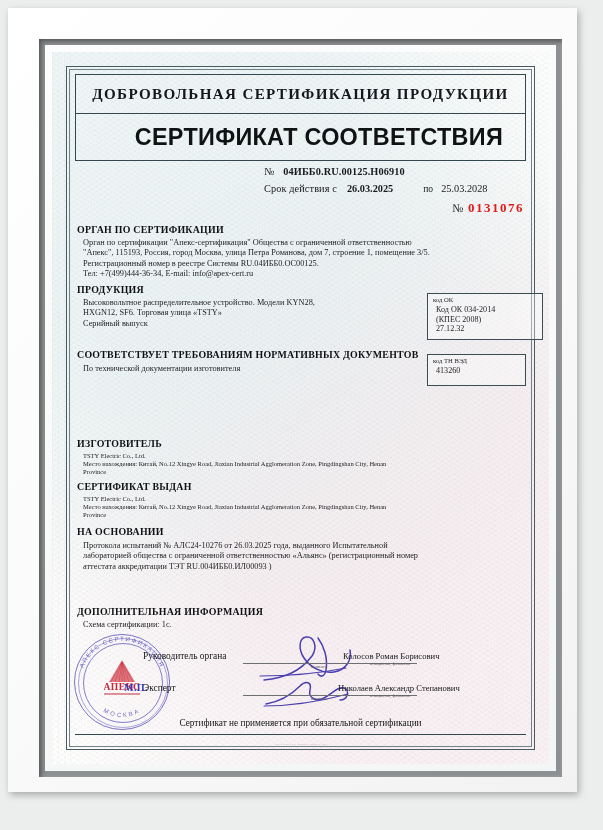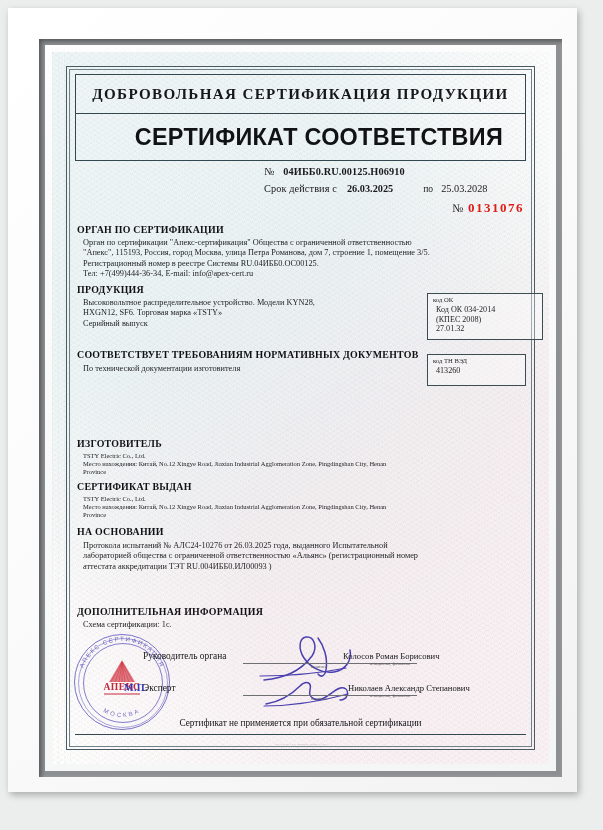--- a/index.html
+++ b/index.html
@@ -207,30 +207,30 @@
       <div class="body-t" style="left:17px;top:172px;width:438px;">
         <div>Орган по сертификации "Апекс-сертификация" Общества с ограниченной ответственностью</div>
         <div>"Апекс", 115193, Россия, город Москва, улица Петра Романова, дом 7, строение 1, помещение 3/5.</div>
         <div>Регистрационный номер в реестре Системы RU.04ИББ0.ОС00125.</div>
         <div>Тел: +7(499)444-36-34, E-mail: info@apex-cert.ru</div>
       </div>
 
       <div class="sec-h" style="left:11px;top:218px;">ПРОДУКЦИЯ</div>
       <div class="body-t" style="left:17px;top:232px;width:330px;">
         <div>Высоковольтное распределительное устройство. Модели KYN28,</div>
-        <div>HXGN12, SF6. Торговая марка «TSTY»</div>
+        <div>HXGN12, SF6. Торговая улица «TSTY»</div>
         <div>Серийный выпуск</div>
       </div>
 
       <div class="codebox" style="left:361px;top:227px;width:116px;height:47px;">
         <span class="cb-cap">код ОК</span>
         <span class="cb-body">
           <span style="display:block">Код ОК 034-2014</span>
           <span style="display:block">(КПЕС 2008)</span>
-          <span style="display:block">27.01.32</span>
+          <span style="display:block">27.12.32</span>
         </span>
       </div>
 
       <div class="sec-h" style="left:11px;top:283px;">СООТВЕТСТВУЕТ ТРЕБОВАНИЯМ НОРМАТИВНЫХ ДОКУМЕНТОВ</div>
       <div class="body-t" style="left:17px;top:298px;width:330px;">
         <div>По технической документации изготовителя</div>
       </div>
 
       <div class="codebox" style="left:361px;top:288px;width:99px;height:32px;">
         <span class="cb-cap">код ТН ВЭД</span>
@@ -319,21 +319,21 @@
 
       <div class="sig-role" style="left:77px;top:585px;">Руководитель органа</div>
       <div class="sig-line" style="left:177px;top:597px;width:174px;"></div>
       <div class="sig-sub" style="left:245px;top:598px;">подпись</div>
       <div class="sig-name" style="left:277px;top:585px;">Колосов Роман Борисович</div>
       <div class="sig-sub" style="left:304px;top:595px;">инициалы, фамилия</div>
 
       <div class="sig-role" style="left:77px;top:617px;">Эксперт</div>
       <div class="sig-line" style="left:177px;top:629px;width:174px;"></div>
       <div class="sig-sub" style="left:245px;top:630px;">подпись</div>
-      <div class="sig-name" style="left:282px;top:617px;">Николаев Александр Степанович</div>
+      <div class="sig-name" style="left:272px;top:617px;">Николаев Александр Степанович</div>
       <div class="sig-sub" style="left:304px;top:627px;">инициалы, фамилия</div>
 
       <div id="footnote">Сертификат не применяется при обязательной сертификации</div>
       <div id="footrule"></div>
     </div>
 
     <div id="microprint">АО «ГОЗНАК», Москва, 2024 г., «Б»</div>
   </div>
 </div>
 

